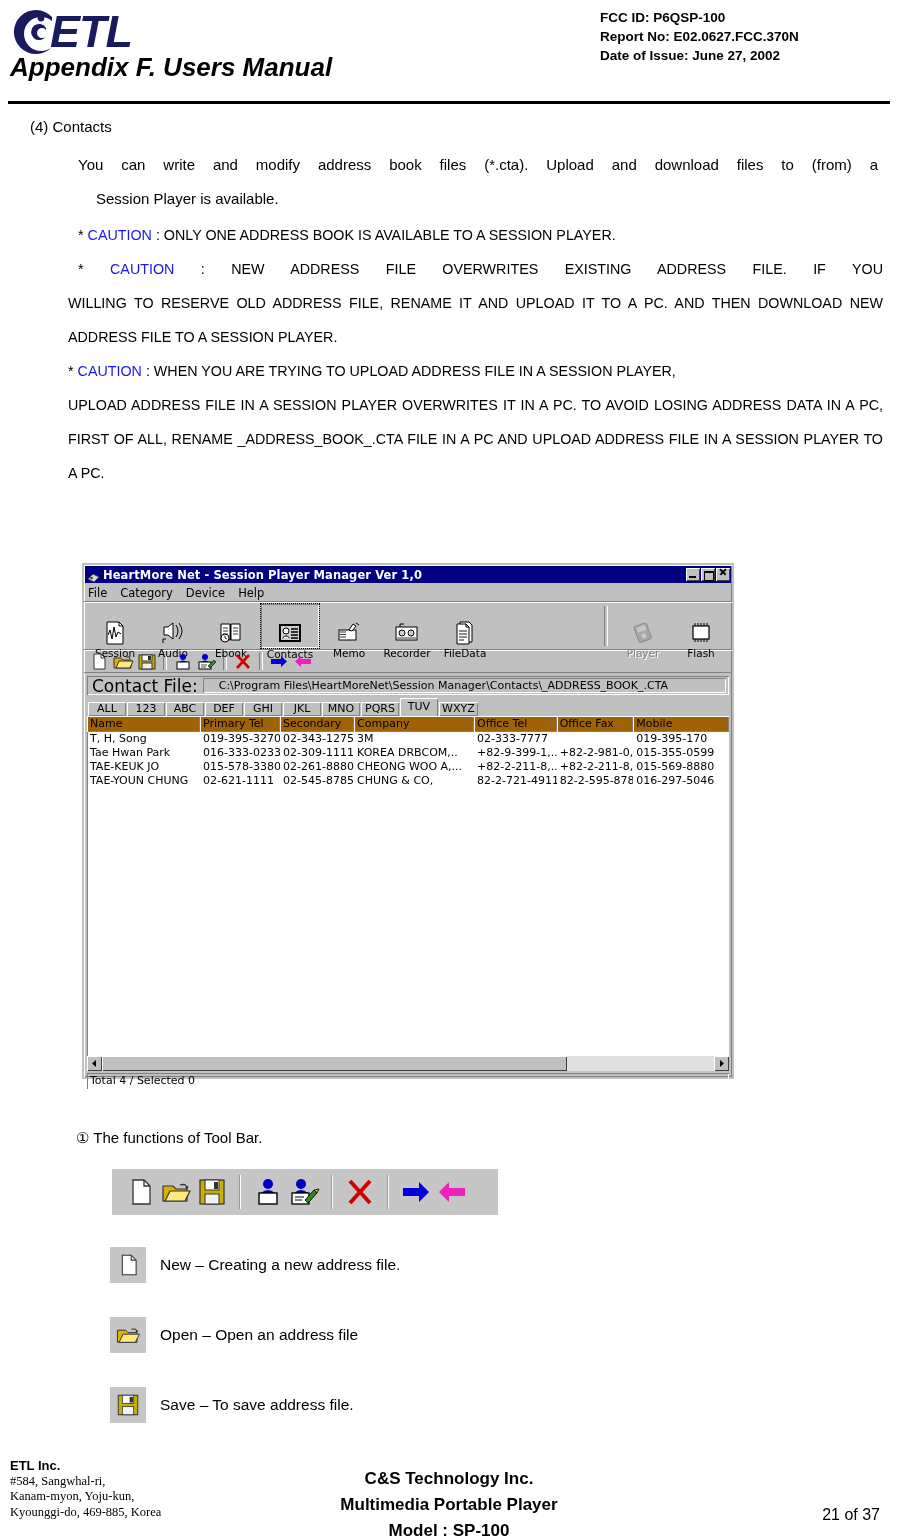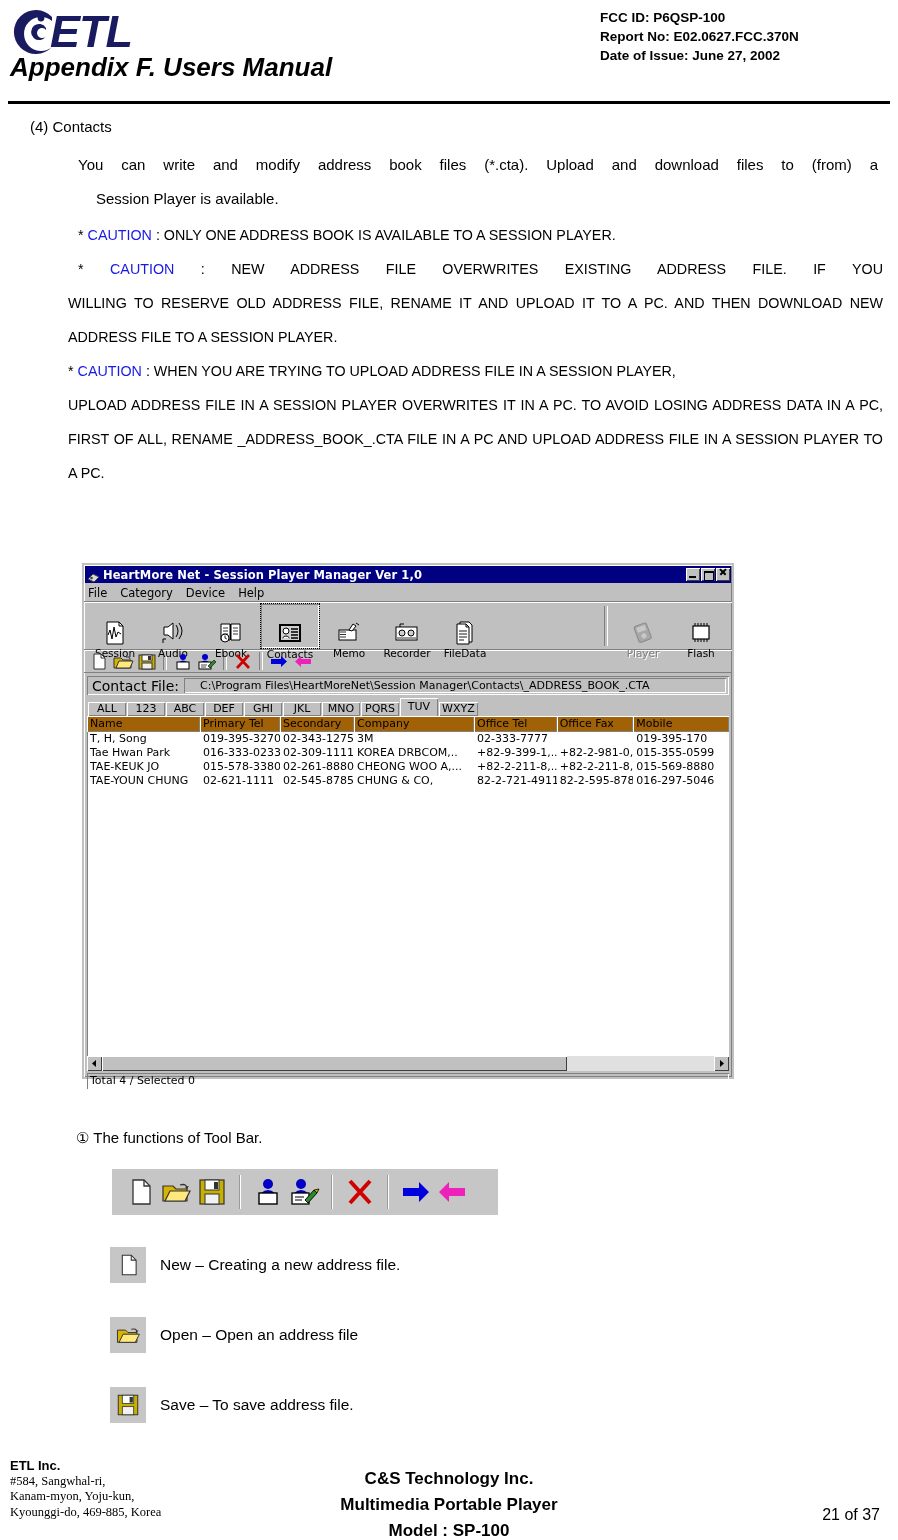--- a/index.html
+++ b/index.html
@@ -128,21 +128,21 @@
     box-shadow: inset 0 1px 0 #ffffff;
   }
   .ft-icon { width: 22px; height: 19px; position: relative; }
   .ft-sep { width: 2px; height: 18px; border-left: 1px solid #808080; border-right: 1px solid #fff; margin: 0 3px; }
 
   #filebar {
     margin: 3px 3px 0 3px; height: 19px;
     display: flex; align-items: center;
     box-shadow: inset 1px 1px 0 #808080, inset -1px -1px 0 #ffffff;
   }
-  #filebar-label { font-size: 14px; padding: 0 5px; white-space: nowrap; }
+  #filebar-label { font-size: 17px; padding: 0 5px; white-space: nowrap; }
   #filebar-value {
     flex: 1; height: 15px; background: #c0c0c0;
     box-shadow: inset 1px 1px 0 #808080, inset -1px -1px 0 #ffffff;
     font-size: 11px; line-height: 15px; padding-left: 16px; overflow: hidden;
     white-space: nowrap; margin-right: 3px;
   }
 
   #tabstrip {
     margin: 3px 3px 0 3px; height: 18px;
     display: flex; align-items: flex-end; gap: 1px;

